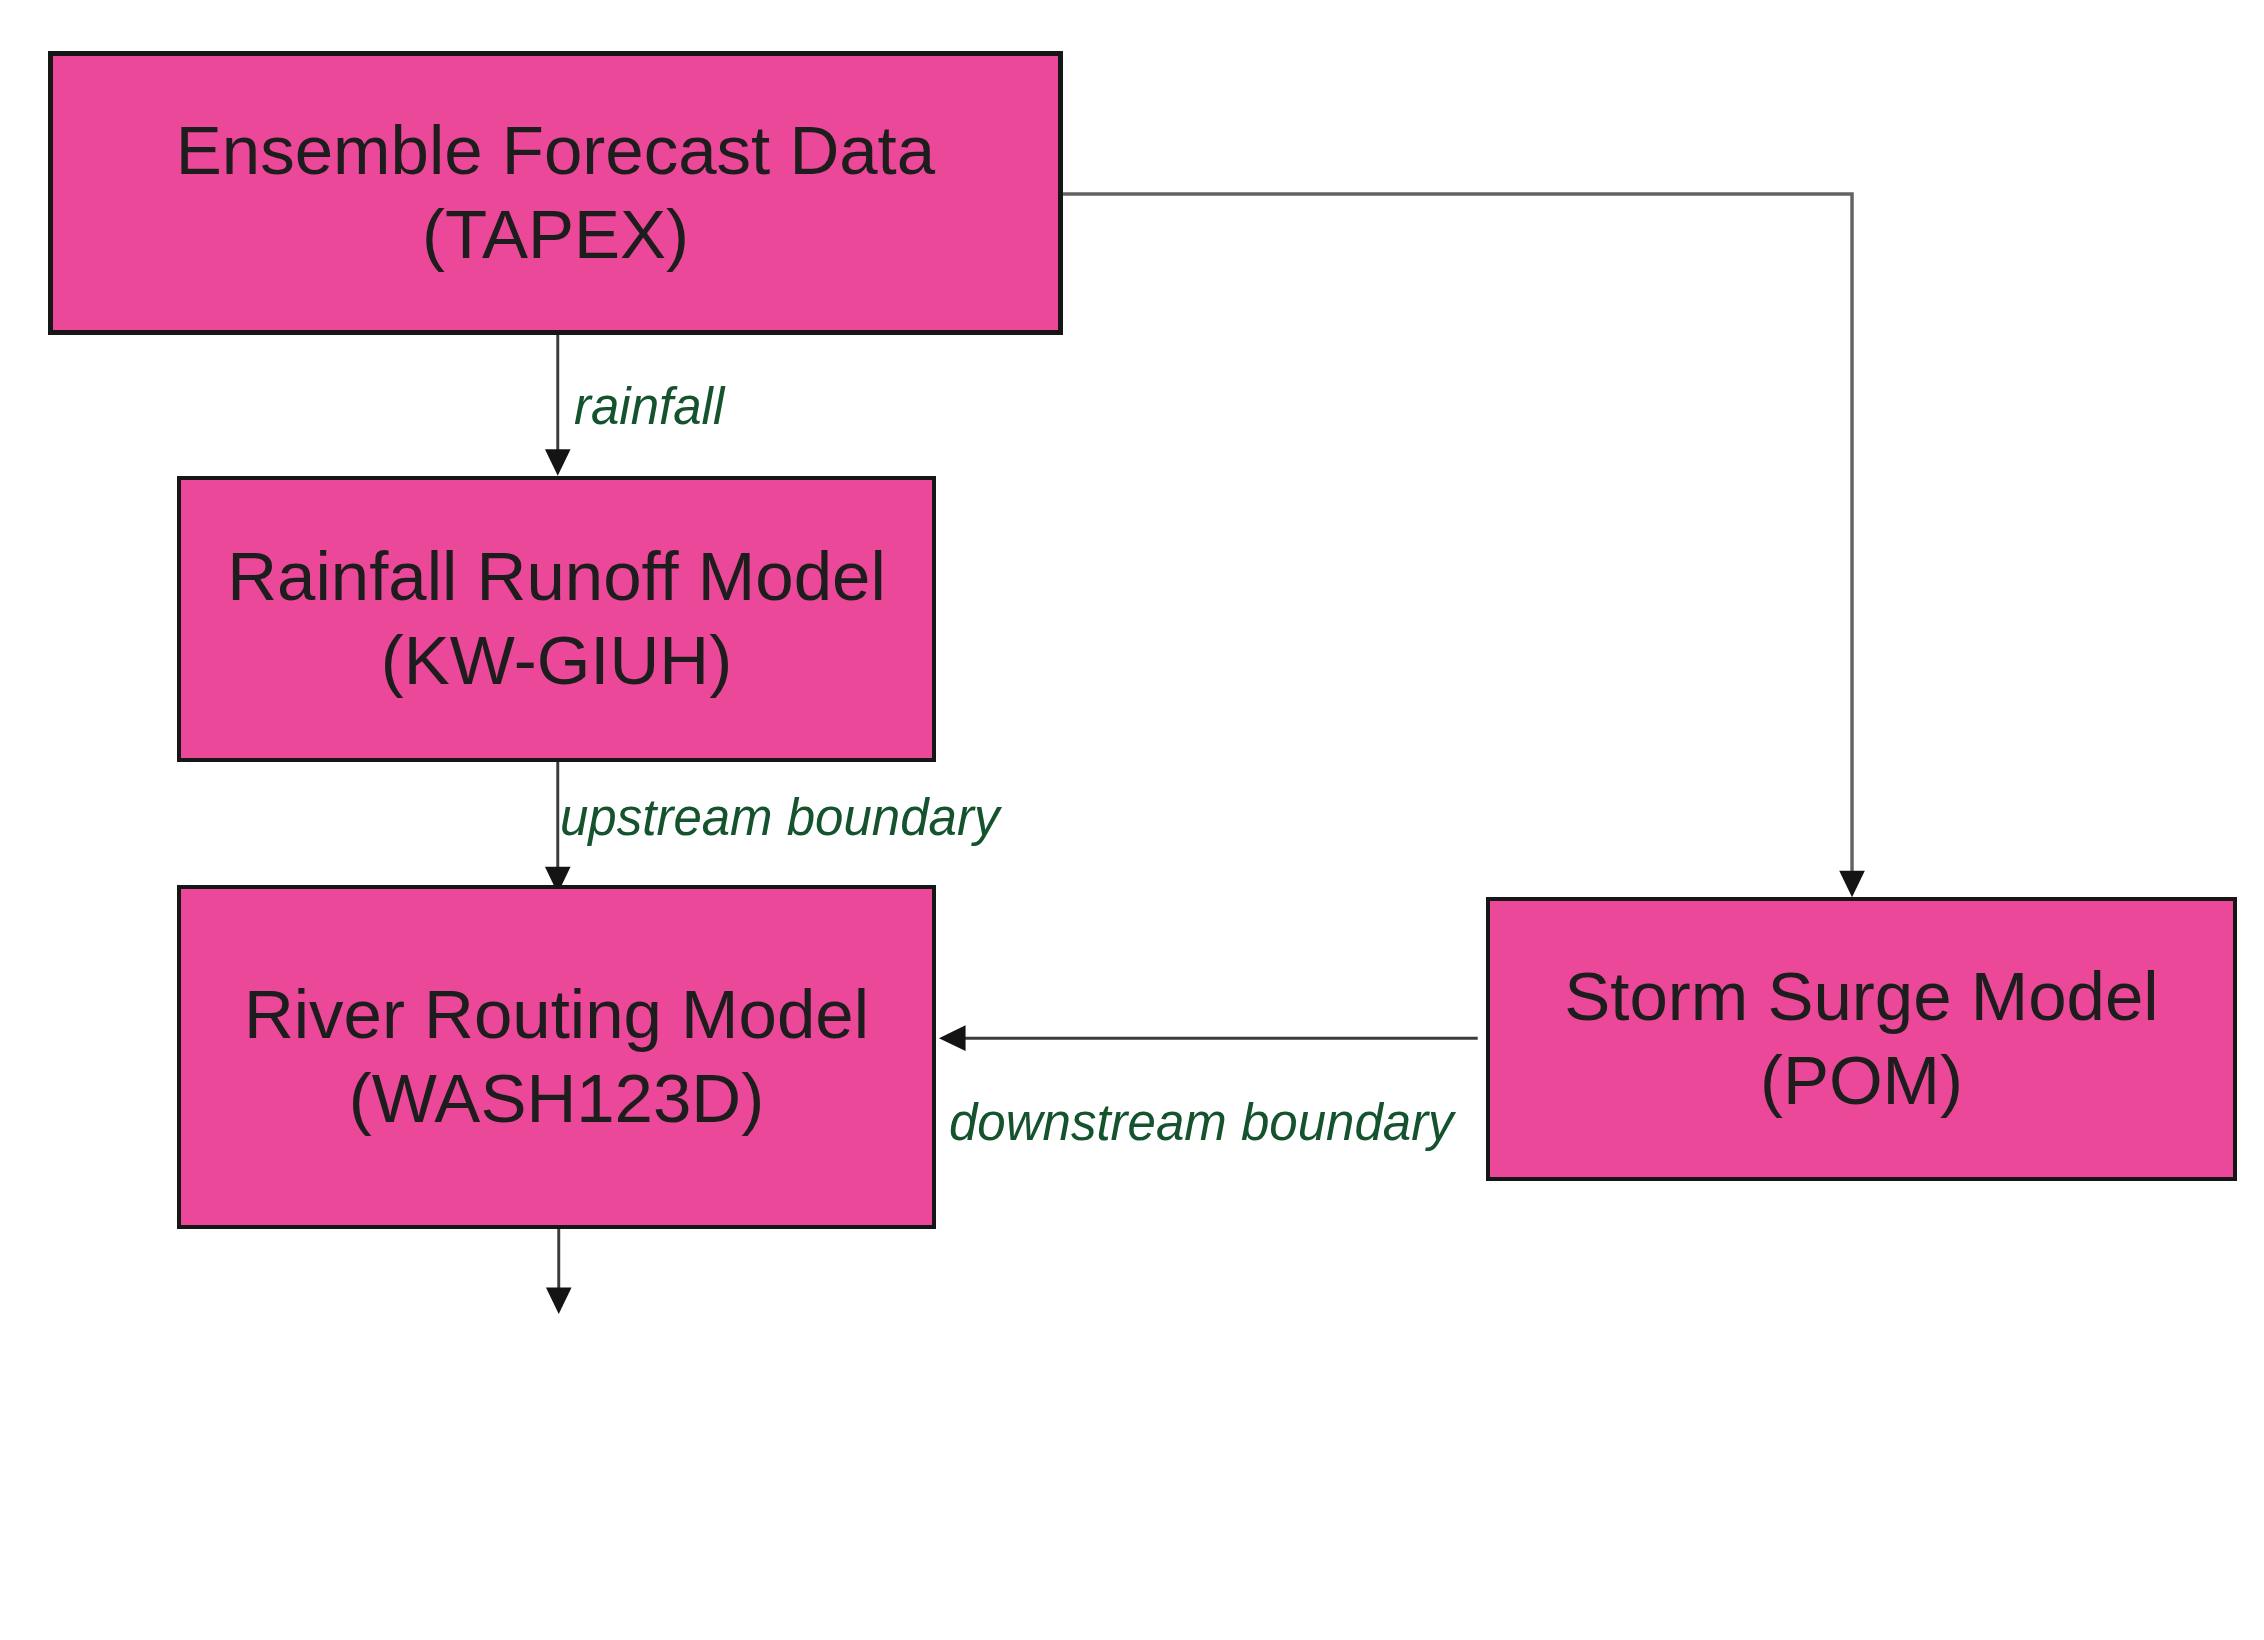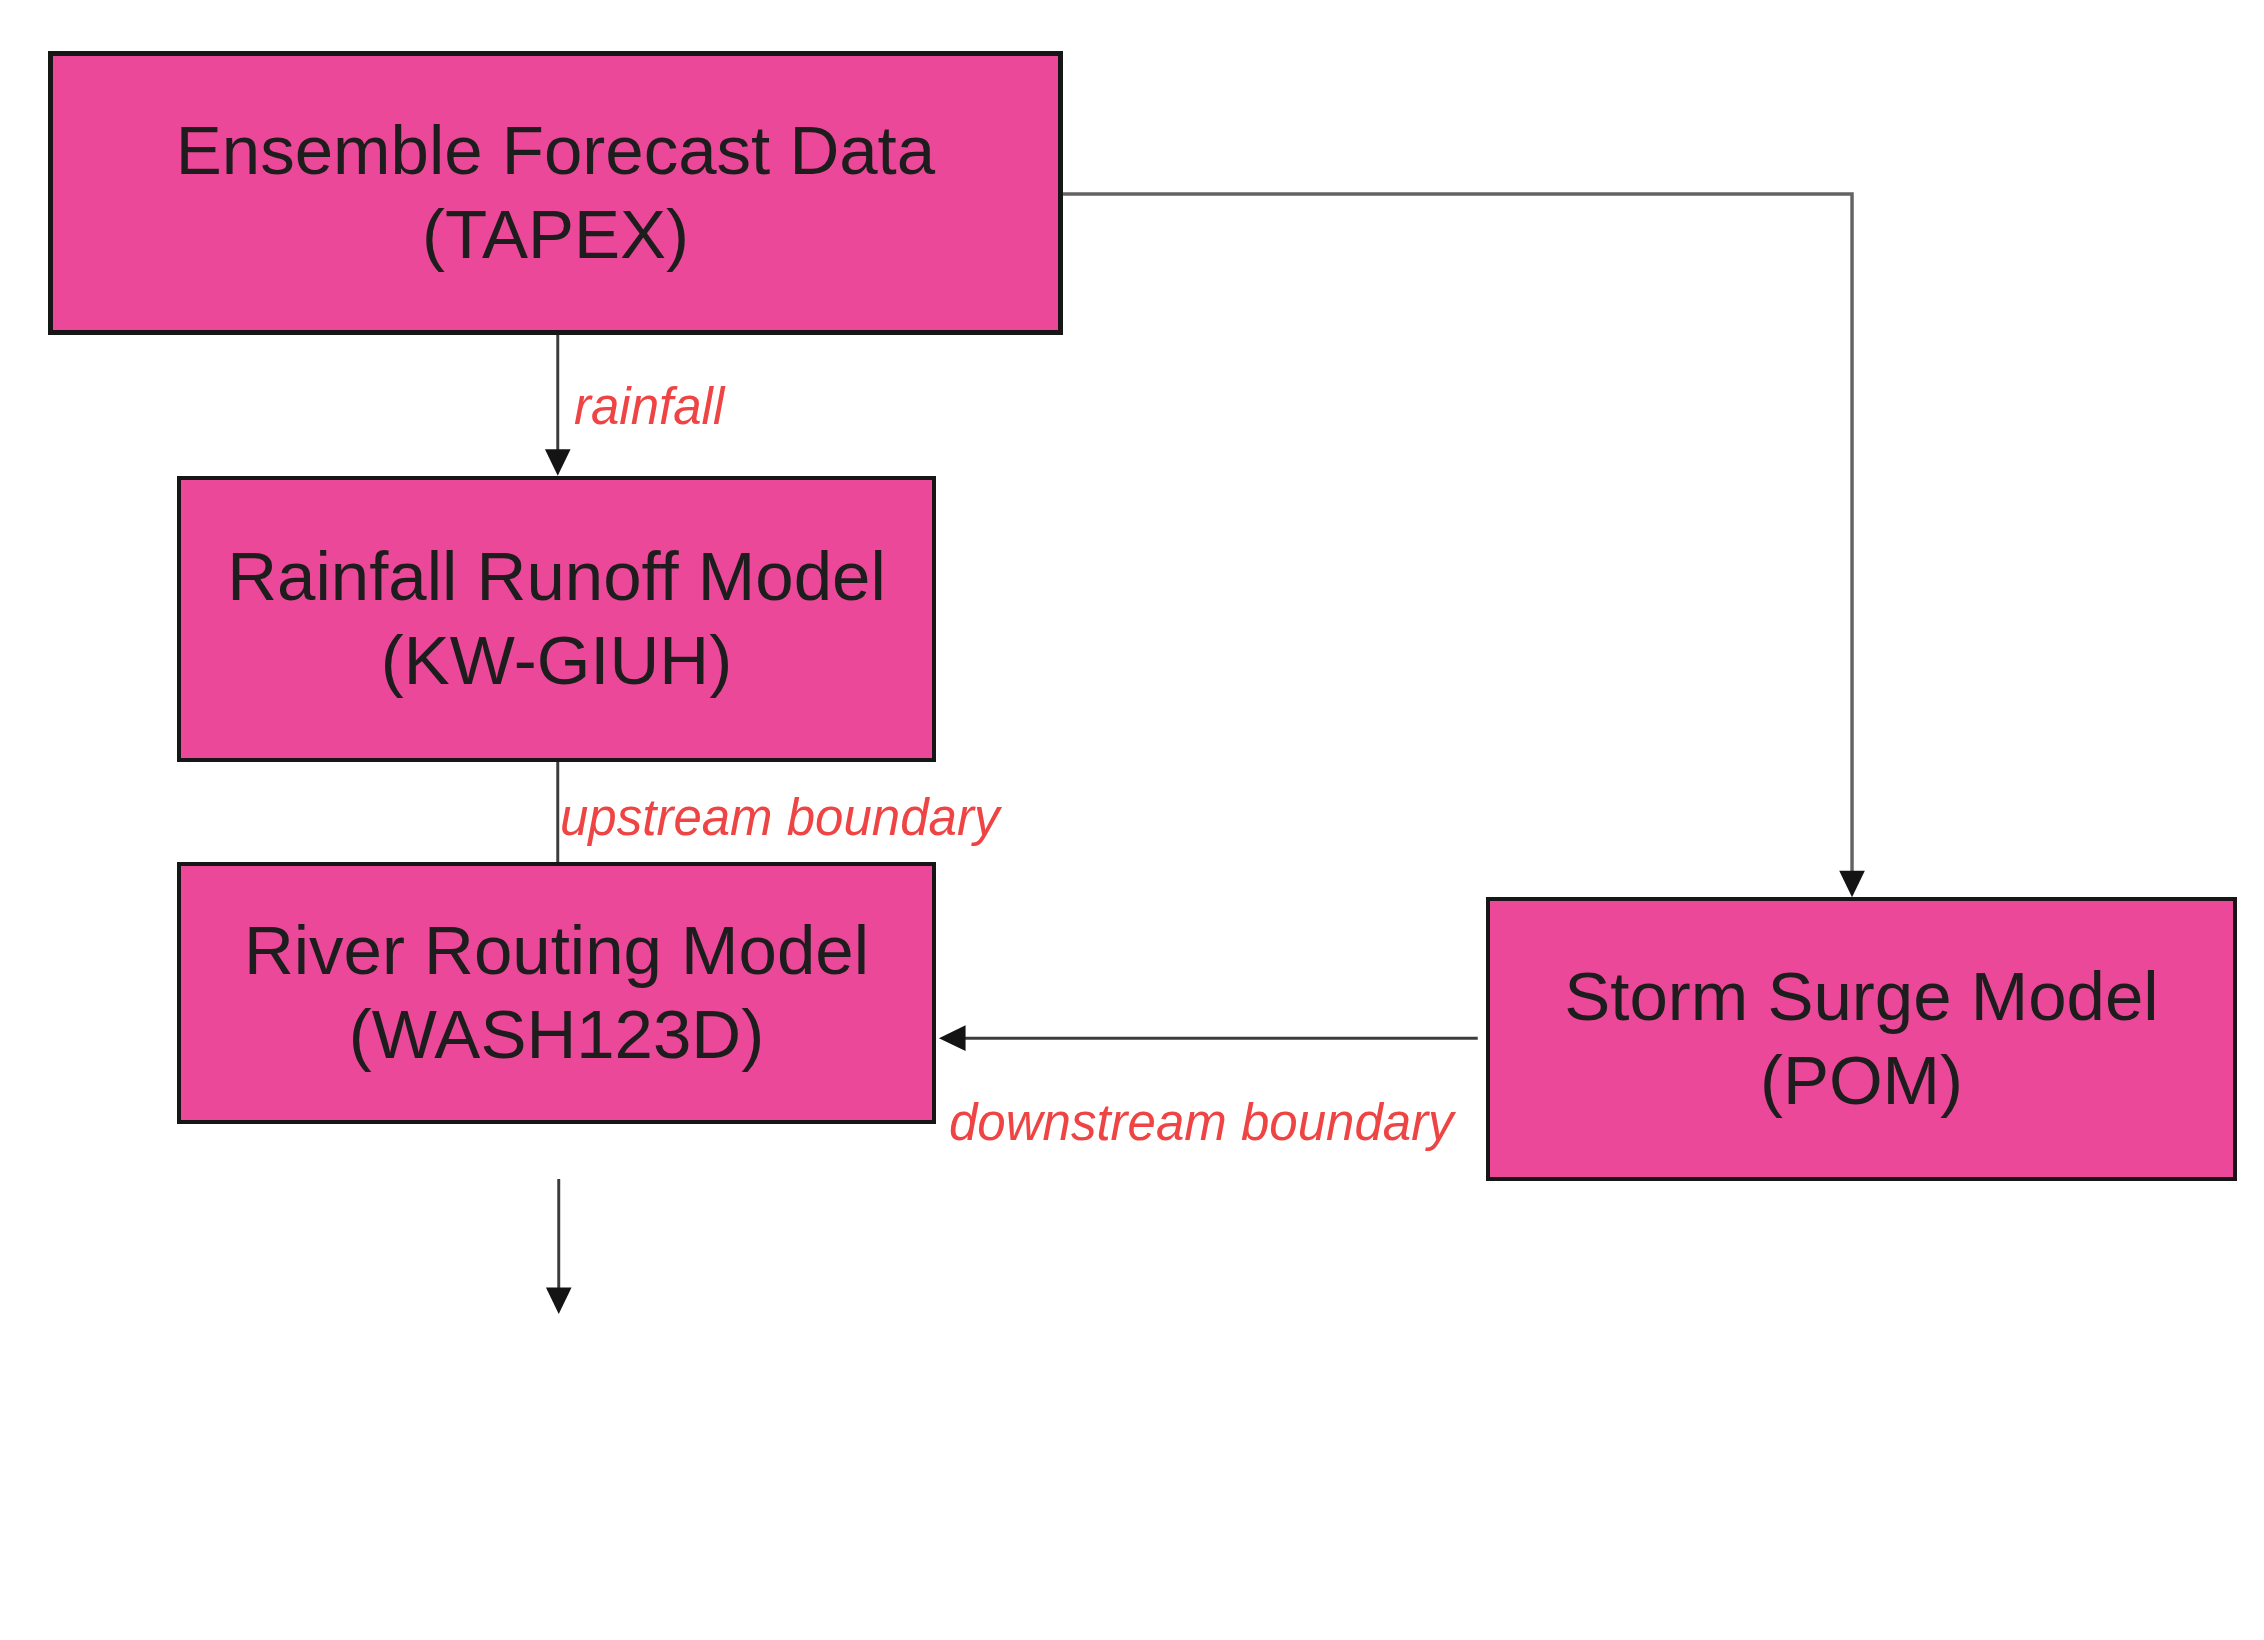--- a/index.html
+++ b/index.html
@@ -47,30 +47,30 @@
     text-align: center;
     font-size: 69px;
     line-height: 84px;
     color: #1d1d1d;
     white-space: nowrap;
   }
   .node .l2:empty { display: none; }
 
   #n-tapex  { left: 48px;   top: 51px;   width: 1015px; height: 284px; border-width: 5.9px; }
   #n-kwgiuh { left: 177px;  top: 476px;  width: 759px;  height: 286px; }
-  #n-wash   { left: 177px;  top: 862px;  width: 759px;  height: 262px; }
+  #n-wash   { left: 177px;  top: 885px;  width: 759px;  height: 344px; }
   #n-pom    { left: 1478px; top: 897px;  width: 751px;  height: 284px; margin-left: 8px; }
   #n-flood  { left: 148px;  top: 1314px; width: 831px;  height: 285px; }
 
   .edge-label {
     position: absolute;
     font-style: italic;
     font-size: 51px;
     line-height: 59px;
-    color: #ef4444;
+    color: #14532d;
     white-space: nowrap;
   }
   #lbl-rainfall   { left: 574px; top: 377px; }
   #lbl-upstream   { left: 560px; top: 788px; }
   #lbl-downstream { left: 949px; top: 1093px; }
 </style>
 </head>
 <body>
 
 <div class="canvas">

